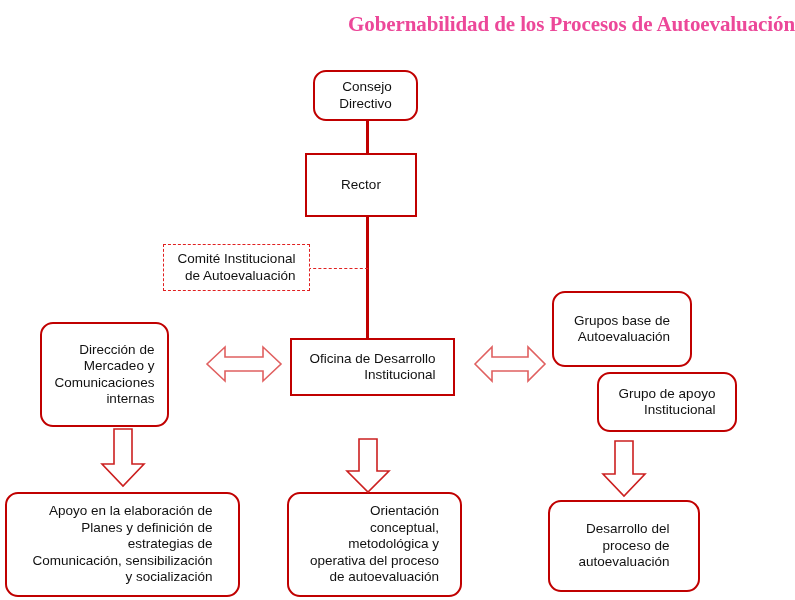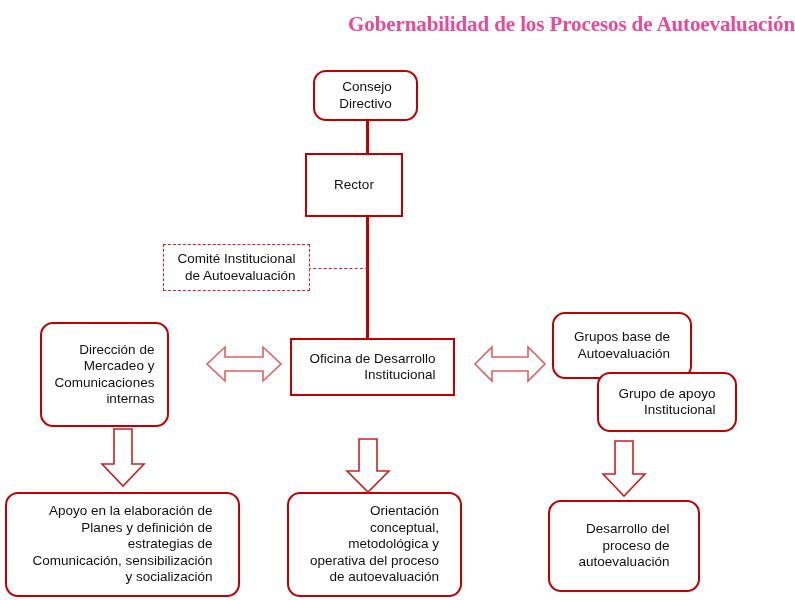--- a/index.html
+++ b/index.html
@@ -81,34 +81,34 @@
 
   <div class="line" style="left:366px; top:119px; width:3px; height:36px;"></div>
 
   <div class="line" style="left:366px; top:216px; width:3px; height:124px;"></div>
 
   <div class="dashline-h" style="left:308px; top:268px; width:60px;"></div>
 
   <div class="node solid rounded" style="left:313px; top:70px; width:105px; height:51px;">Consejo
 Directivo</div>
 
-  <div class="node solid" style="left:305px; top:153px; width:98px; height:64px;">Rector</div>
+  <div class="node solid" style="left:305px; top:153px; width:112px; height:64px;">Rector</div>
 
   <div class="node dashed" style="left:163px; top:244px; width:147px; height:47px;">Comité Institucional
 de Autoevaluación</div>
 
   <div class="node solid rounded" style="left:40px; top:322px; width:129px; height:105px;">Dirección de
 Mercadeo y
 Comunicaciones
 internas</div>
 
   <div class="node solid" style="left:290px; top:338px; width:165px; height:58px;">Oficina de Desarrollo
 Institucional</div>
 
-  <div class="node solid rounded" style="left:552px; top:312px; width:140px; height:67px;">Grupos base de
+  <div class="node solid rounded" style="left:552px; top:291px; width:140px; height:76px;">Grupos base de
 Autoevaluación</div>
 
   <div class="node solid rounded" style="left:552px; top:372px; width:140px; height:60px;margin-left:45px;">Grupo de apoyo
 Institucional</div>
 
   <div class="node solid rounded" style="left:5px; top:492px; width:235px; height:105px;">Apoyo en la elaboración de
 Planes y definición de
 estrategias de
 Comunicación, sensibilización
 y socialización</div>

